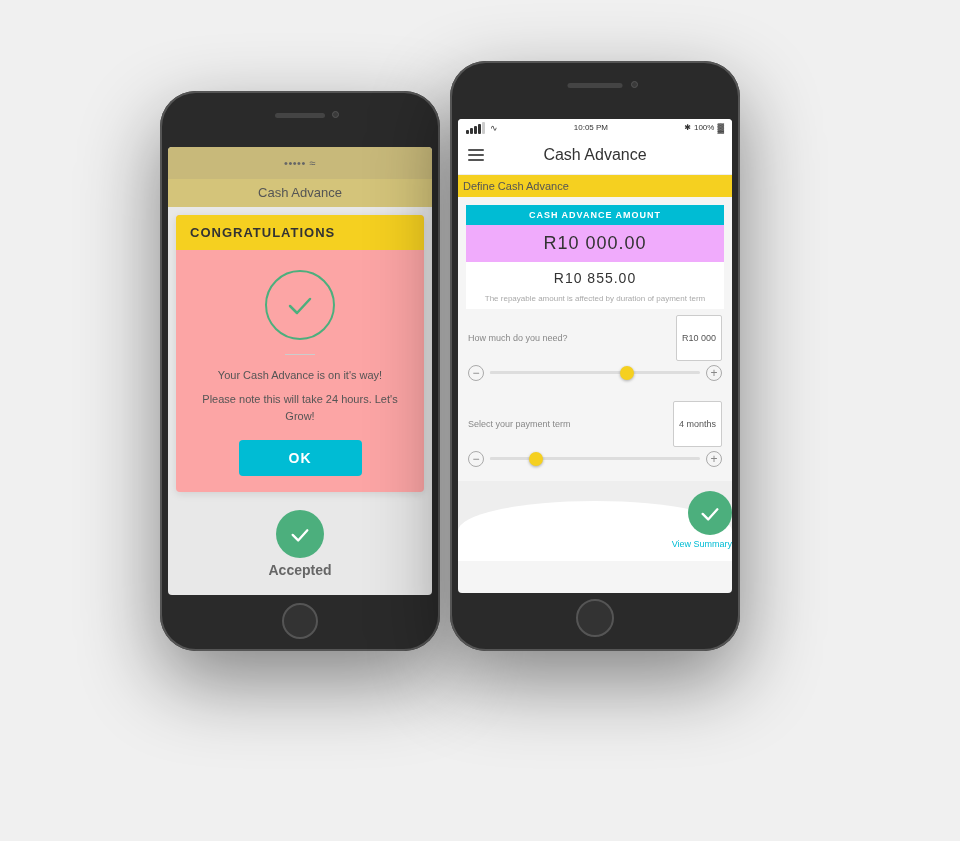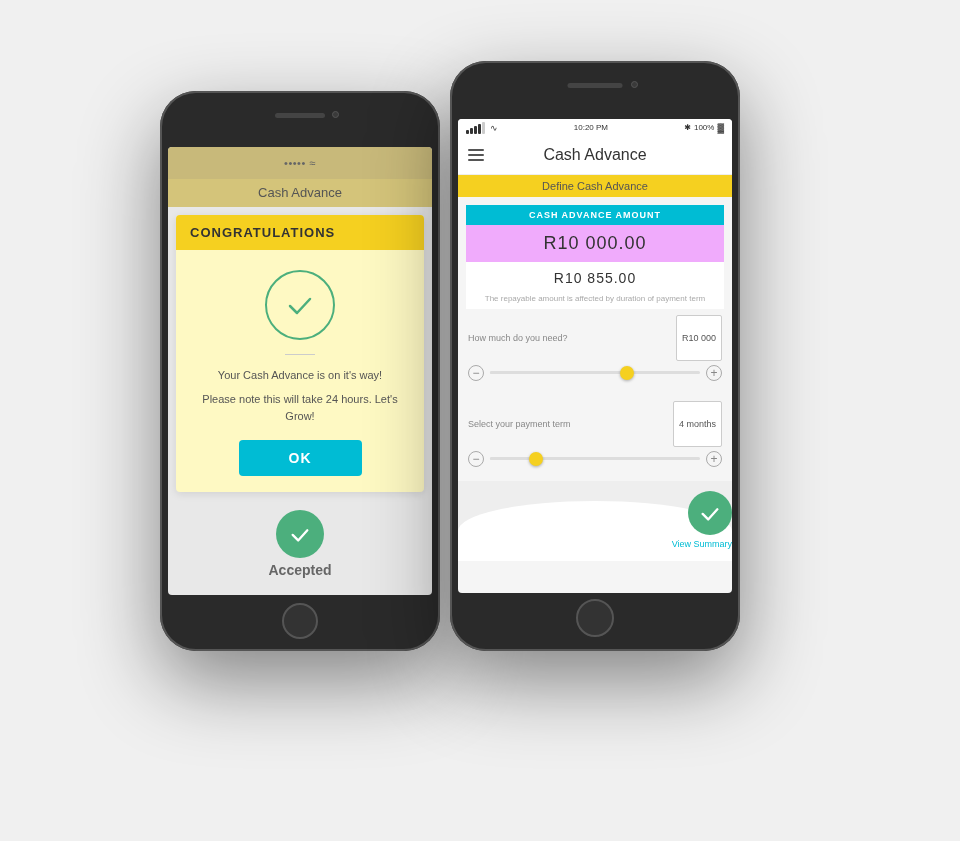--- a/index.html
+++ b/index.html
@@ -63,21 +63,21 @@
       background: #d4c47a;
       height: 28px;
       display: flex;
       align-items: center;
       justify-content: center;
       font-size: 13px;
       color: #555;
     }
 
     .phone-back .notif-card {
-      background: #fef9c3;
+      background: #fca5a5;
       margin: 8px;
       border-radius: 4px;
       overflow: hidden;
       box-shadow: 0 2px 8px rgba(0,0,0,0.1);
     }
 
     .phone-back .notif-header {
       background: #f5d020;
       padding: 10px 14px;
     }
@@ -251,21 +251,21 @@
     }
 
     .app-title-front {
       font-size: 16px;
       color: #333;
       font-weight: 400;
     }
 
     .define-bar {
       background: #f5d020;
-      text-align: center;
+      text-align: left;
       padding: 5px;
       font-size: 11px;
       color: #555;
       font-weight: 500;
     }
 
     .amount-section {
       margin: 8px 8px 0;
     }
 
@@ -537,21 +537,21 @@
         <div class="status-left">
           <div class="signal-dots">
             <div class="signal-bar" style="height:4px"></div>
             <div class="signal-bar" style="height:6px"></div>
             <div class="signal-bar" style="height:8px"></div>
             <div class="signal-bar" style="height:10px"></div>
             <div class="signal-bar" style="height:12px; background:#ccc"></div>
           </div>
           <span style="font-size:9px; margin-left:3px;">∿</span>
         </div>
-        <span>10:20 PM</span>
+        <span>10:05 PM</span>
         <div class="status-right">
           <span>✱</span>
           <span>100%</span>
           <span style="font-size:9px;">▓</span>
         </div>
       </div>
 
       <div class="app-header">
         <div class="hamburger">
           <span></span>

